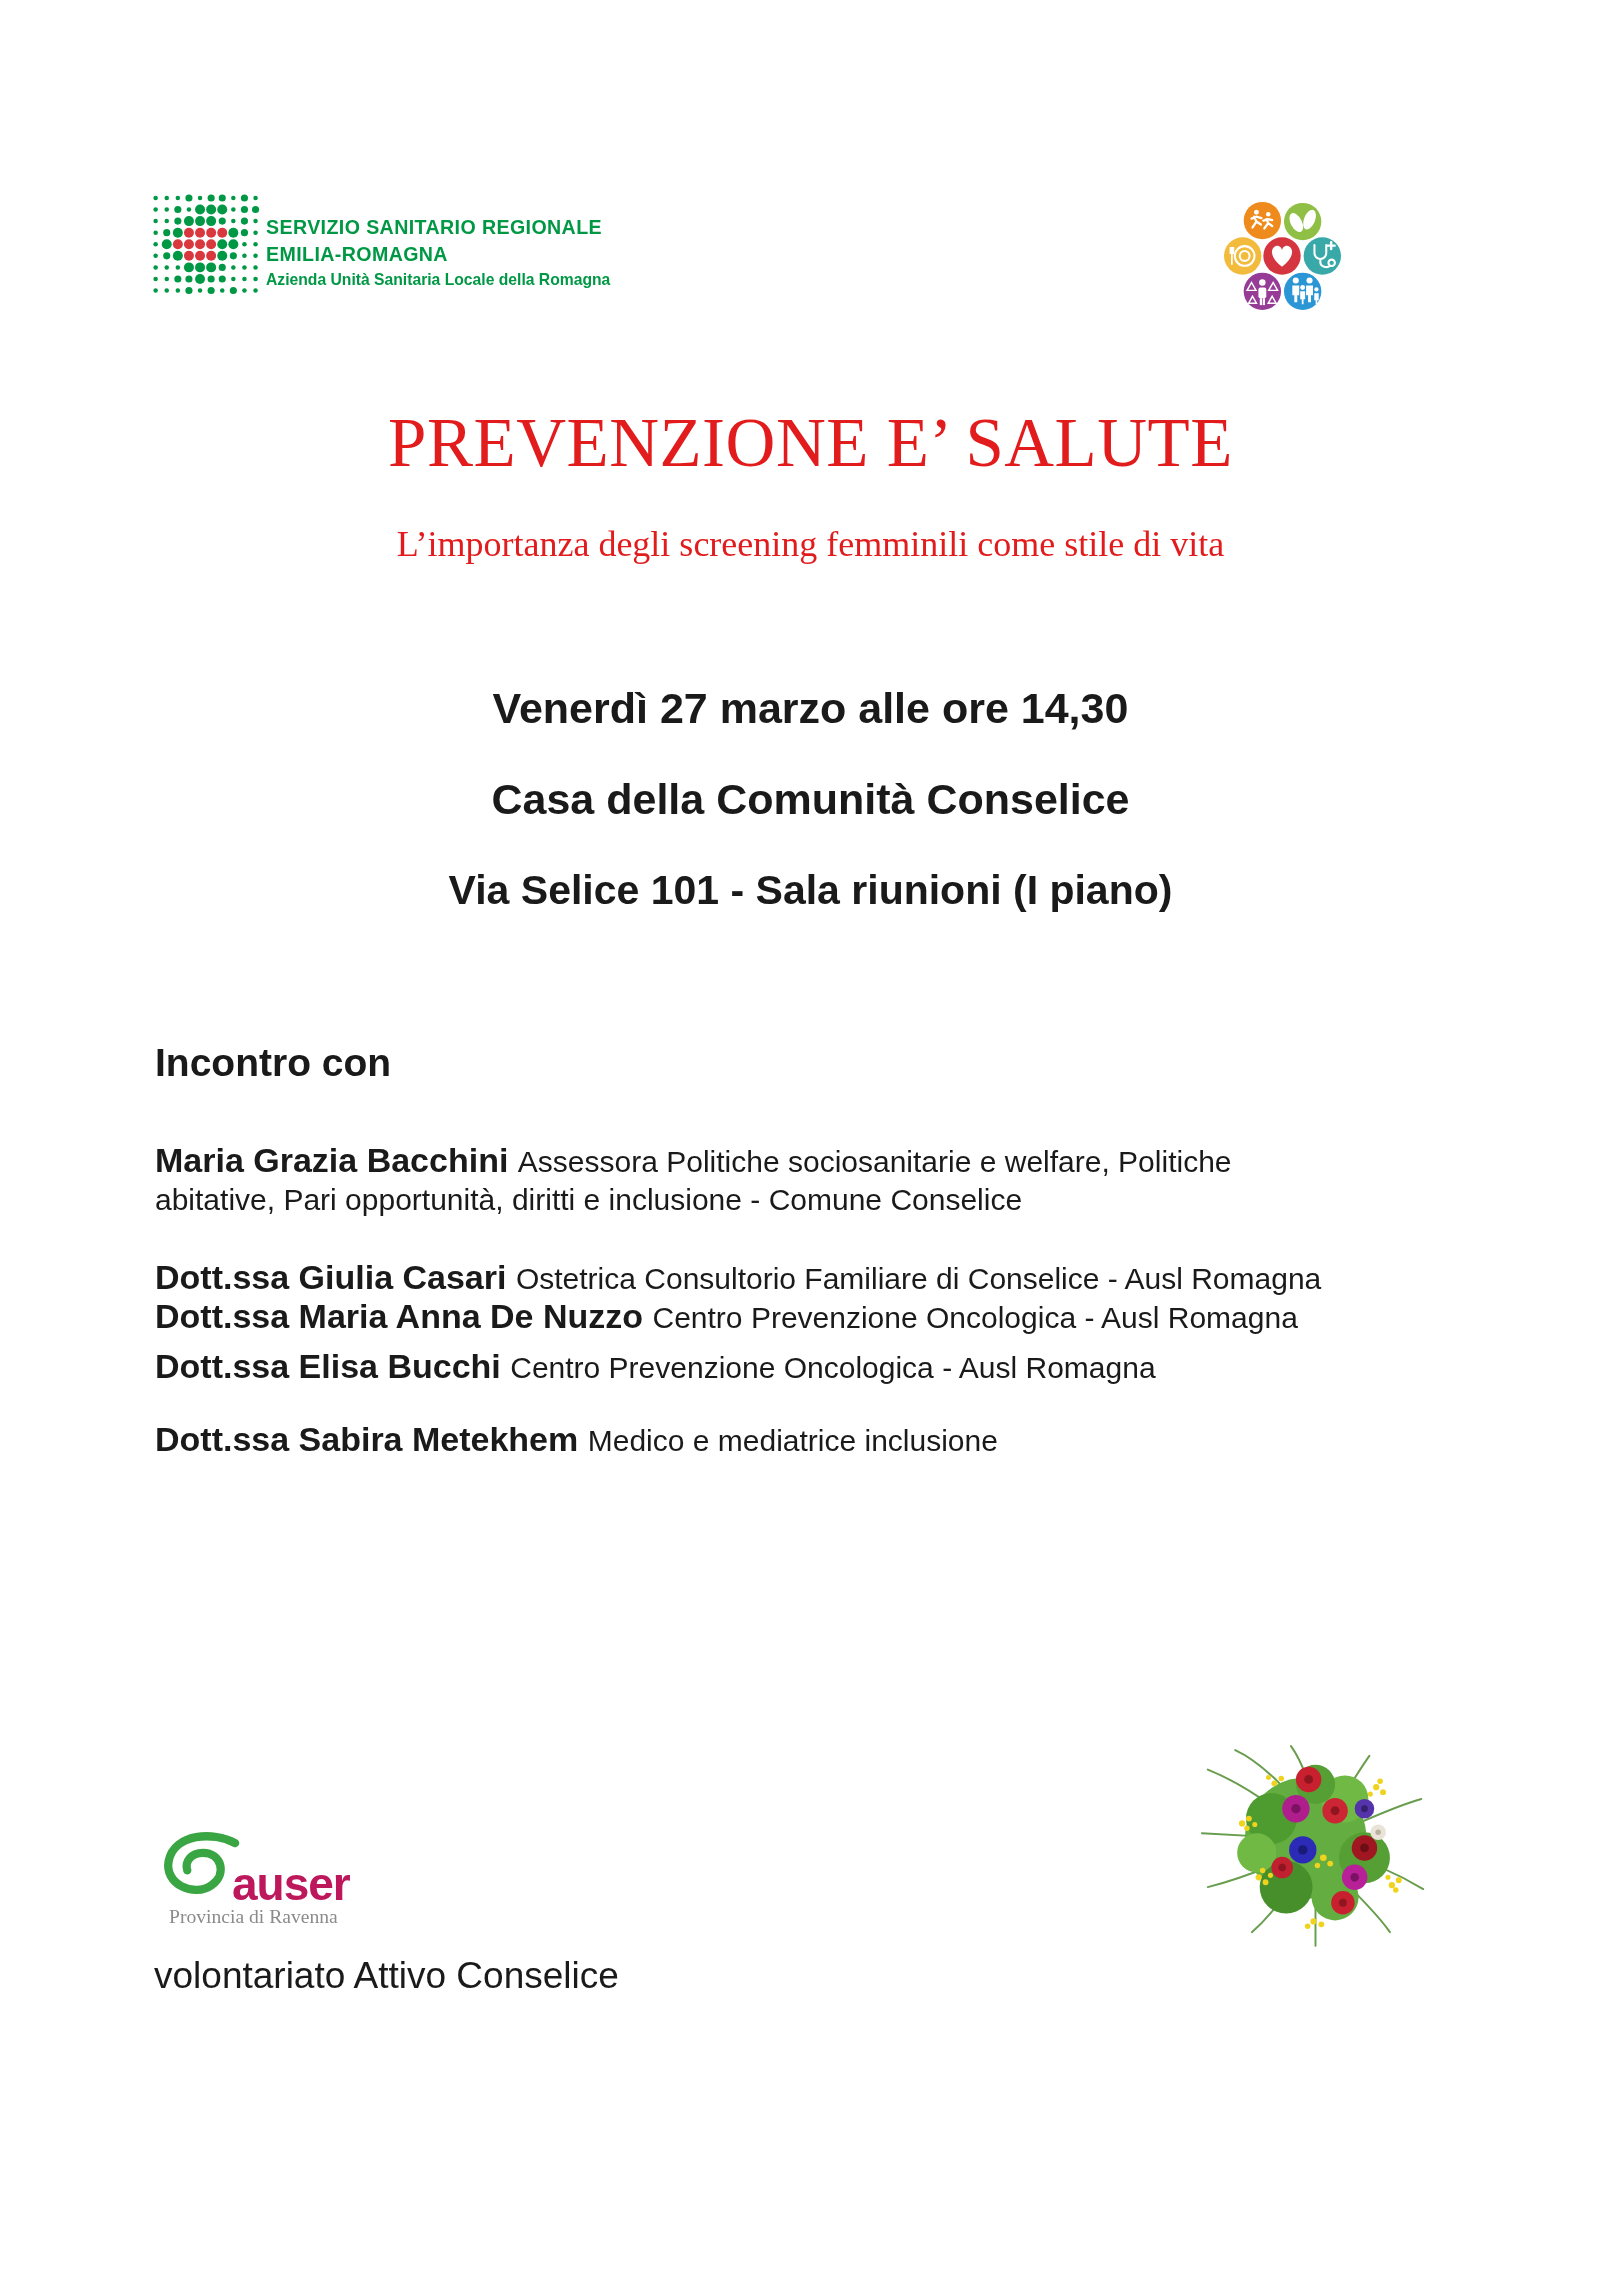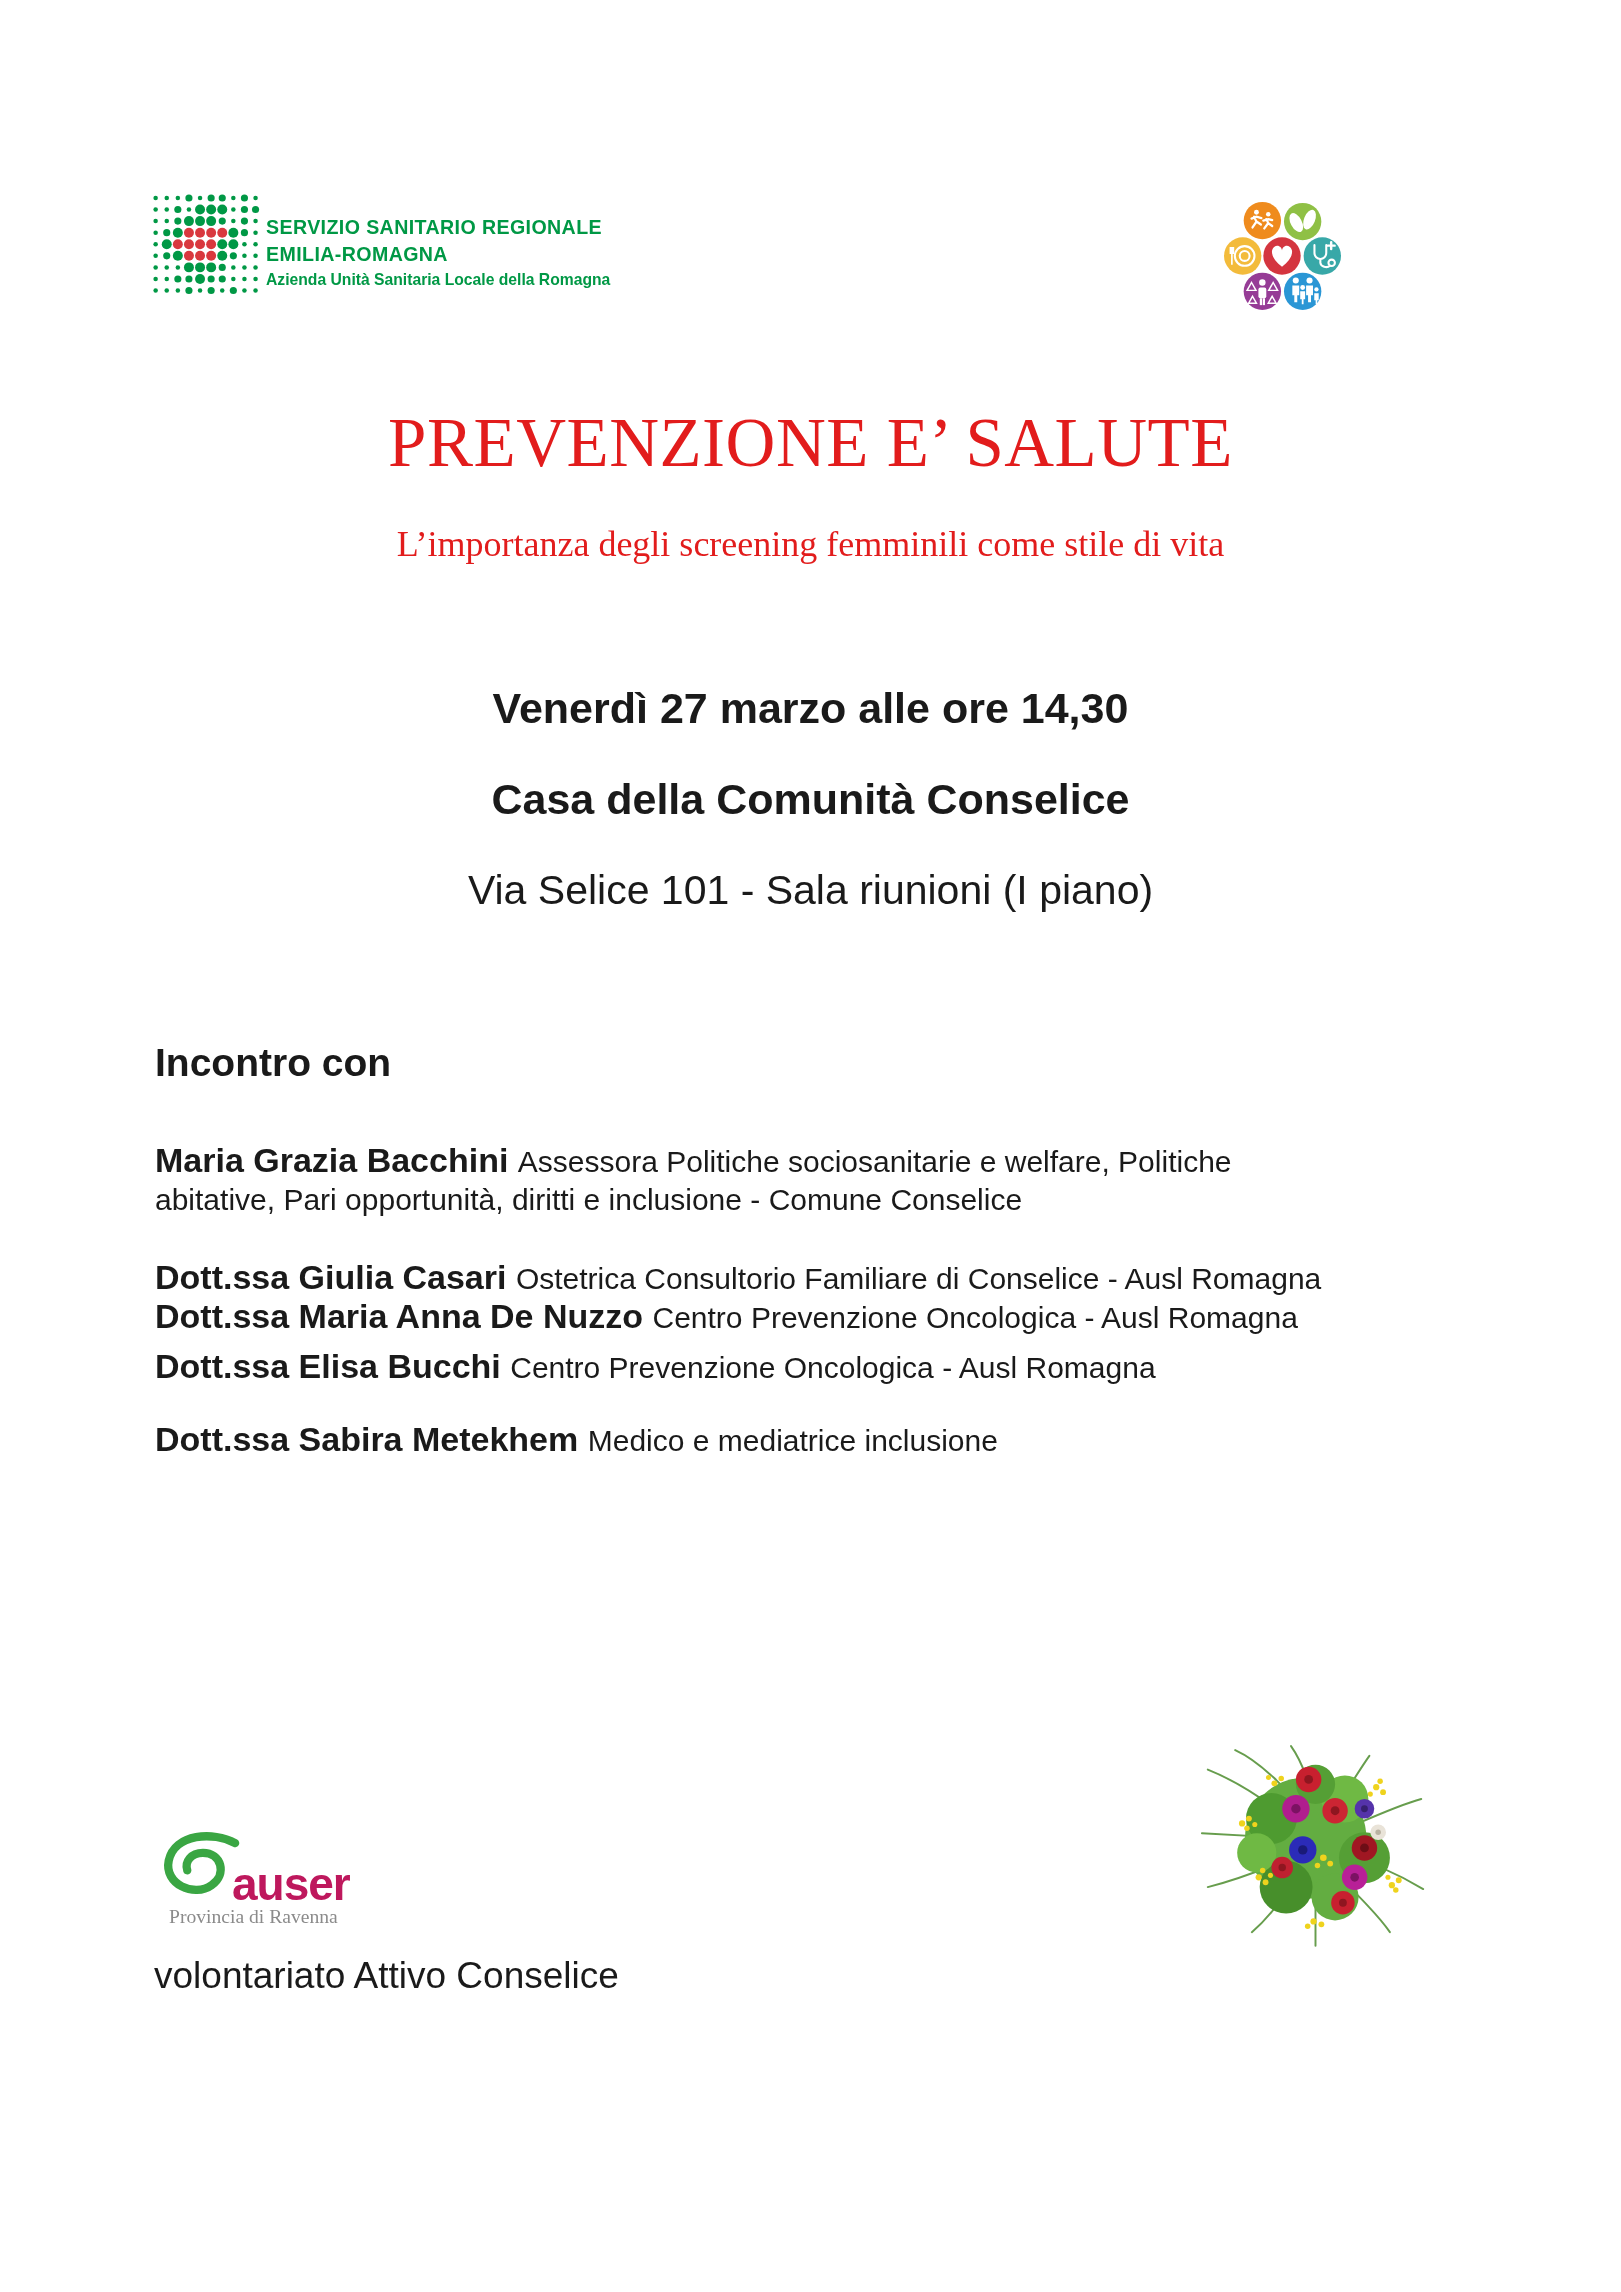--- a/index.html
+++ b/index.html
@@ -26,21 +26,21 @@
   
   .title{position:absolute;left:0;top:404px;width:100%;text-align:center;
          font-family:"Liberation Serif",serif;font-size:69px;color:#e21c1c;letter-spacing:0.5px;}
   .subtitle{position:absolute;left:0;top:523px;width:100%;text-align:center;
          font-family:"Liberation Serif",serif;font-size:36px;color:#e21c1c;}
 
   
   .ev{position:absolute;left:0;width:100%;text-align:center;line-height:1;}
   .ev1{top:687px;font-size:43px;font-weight:bold;}
   .ev2{top:778px;font-size:43px;font-weight:bold;}
-  .ev3{top:870px;font-size:41px;font-weight:normal;}
+  .ev3{top:870px;font-size:41px;font-weight:bold;}
 
   
   .heading{position:absolute;left:155px;top:1043px;font-size:39px;font-weight:bold;line-height:1;}
   .spk{position:absolute;left:155px;font-size:34px;line-height:39px;white-space:nowrap;}
   .spk b{font-weight:bold;}
   .spk .role{font-size:30px;font-weight:normal;}
   .spk1{top:1141px;}
   .spk1-l2{position:absolute;left:155px;top:1180px;font-size:30px;line-height:39px;white-space:nowrap;}
   .spk2{top:1258px;}
   .spk3{top:1297px;}

